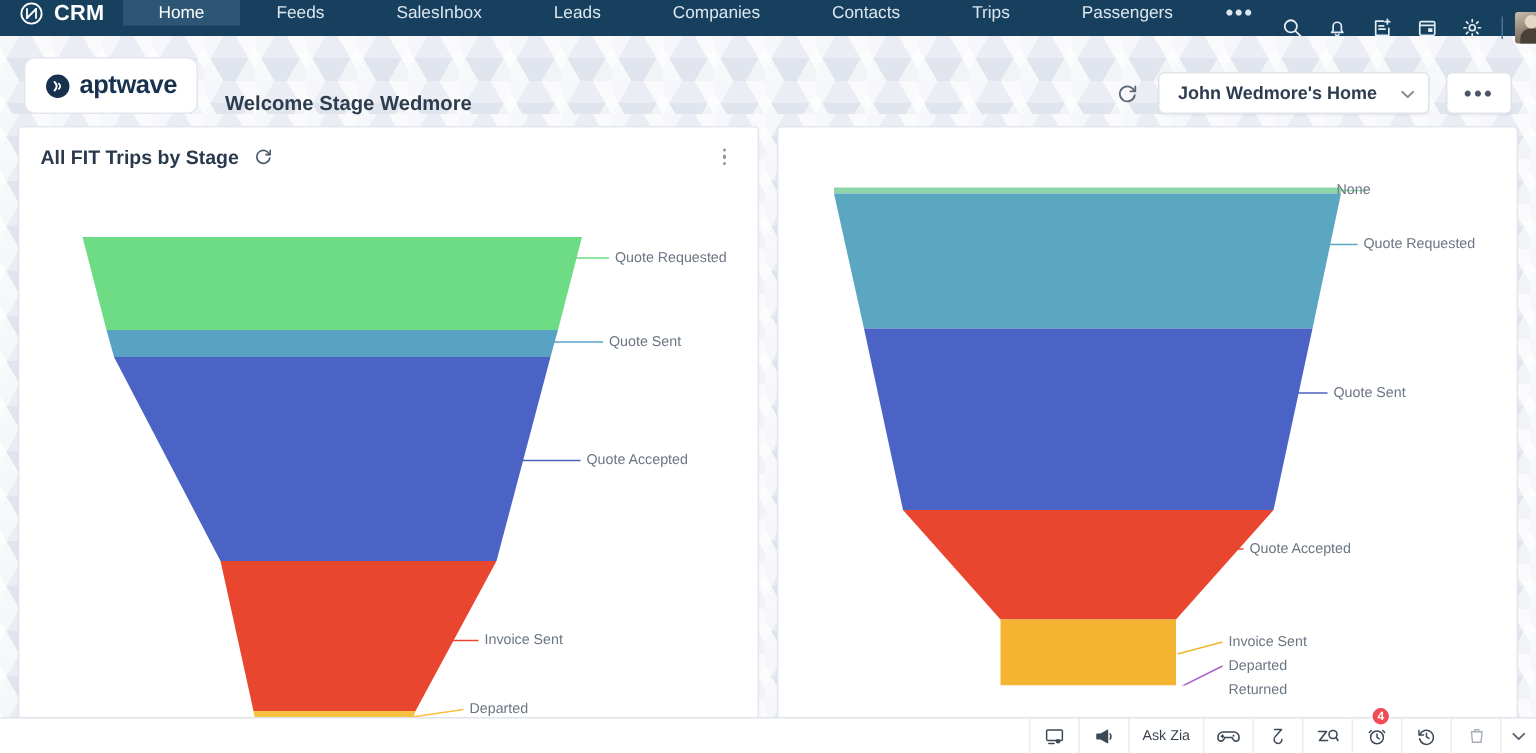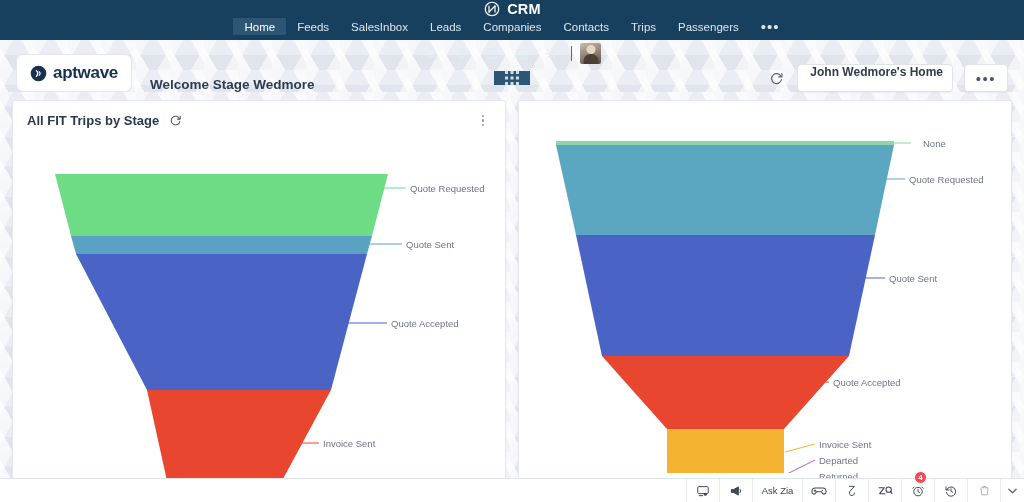--- a/index.html
+++ b/index.html
@@ -5,43 +5,42 @@
   * { box-sizing: border-box; margin: 0; padding: 0; }
   html, body {
     width: 1024px; height: 502px;
     font-family: "Liberation Sans", sans-serif;
     overflow: hidden;
     background: #eef0f5;
   }
 
   
   .topnav {
-    height: 40px;
+    height: 24px;
     background: #17405f;
     display: flex;
-    align-items: center;
+    align-items: flex-start;
     position: relative;
     z-index: 30;
-    flex-direction: column;
   }
   .brand {
     display: flex; align-items: center; gap: 6px;
     padding: 0 12px 0 12px;
     color: #fff;
   }
   .brand-mark {
     width: 18px; height: 18px;
     display: flex; align-items: center; justify-content: center;
   }
   .brand-text { font-size: 14.5px; font-weight: bold; letter-spacing: .2px; }
 
   .navlinks { display: flex; align-items: stretch; }
   .navlink {
     display: flex; align-items: center;
-    padding: 0 11px;
+    padding: 0 24px;
     color: #dce6ee;
     font-size: 11.5px;
     white-space: nowrap;
     cursor: pointer;
   }
   .navlink.active { background: #2c5673; color: #ffffff; }
   .navlink.more { font-size: 15px; letter-spacing: 1px; padding: 0 11px; }
 
   .navspacer { flex: 1; }
   .navicons { display: flex; align-items: center; gap: 0px; padding-right: 2px; }
@@ -105,24 +104,23 @@
     margin-left: 18px;
     font-size: 13.5px; font-weight: bold; color: #2d3c4e;
   }
   .wb-right { margin-left: auto; display: flex; align-items: center; gap: 11px; }
   .refresh-btn {
     width: 20px; height: 20px; display:flex; align-items:center; justify-content:center;
     cursor: pointer;
   }
   .home-select {
     background: #fff; border: 1px solid #dfe3ea; border-radius: 4px;
-    height: 28px; display: flex; align-items: center; gap: 32px;
+    height: 28px; display: flex; align-items: center; gap: 16px;
     padding: 0 9px 0 12px; cursor: pointer;
     box-shadow: 0 1px 1px rgba(30,45,70,.05);
-    flex-direction: column;
   }
   .home-select-label { font-size: 12px; color: #2d3c4e; font-weight: 600; }
   .ellipsis-btn {
     background: #fff; border: 1px solid #dfe3ea; border-radius: 4px;
     height: 28px; width: 44px;
     display: flex; align-items: center; justify-content: center;
     cursor: pointer; color: #4a5666; font-size: 15px; letter-spacing: 1.5px;
     box-shadow: 0 1px 1px rgba(30,45,70,.05);
   }
 
@@ -393,21 +391,21 @@
 
         <path d="M375,42 L392,42" stroke="#8ed6a8" stroke-width="1" fill="none"></path>
         <path d="M365,78 L386,78" stroke="#5ba6c1" stroke-width="1" fill="none"></path>
         <path d="M344,177 L366,177" stroke="#4a63c4" stroke-width="1" fill="none"></path>
         <path d="M288,281 L310,281" stroke="#e8462f" stroke-width="1" fill="none"></path>
         <path d="M266,351 L296,343" stroke="#f4b431" stroke-width="1" fill="none"></path>
         <path d="M266,374 L296,359" stroke="#b15ec4" stroke-width="1" fill="none"></path>
         <path d="M266,377 L296,375" stroke="#3fd8e0" stroke-width="1" fill="none"></path>
       </svg>
 
-      <div class="flabel" style="left:404px; top:42px;">None</div>
+      <div class="flabel" style="left:372px; top:42px;">None</div>
       <div class="flabel" style="left:390px; top:78px;">Quote Requested</div>
       <div class="flabel" style="left:370px; top:177px;">Quote Sent</div>
       <div class="flabel" style="left:314px; top:281px;">Quote Accepted</div>
       <div class="flabel" style="left:300px; top:343px;">Invoice Sent</div>
       <div class="flabel" style="left:300px; top:359px;">Departed</div>
       <div class="flabel" style="left:300px; top:375px;">Returned</div>
     </div>
   </div>
 </div>
 

